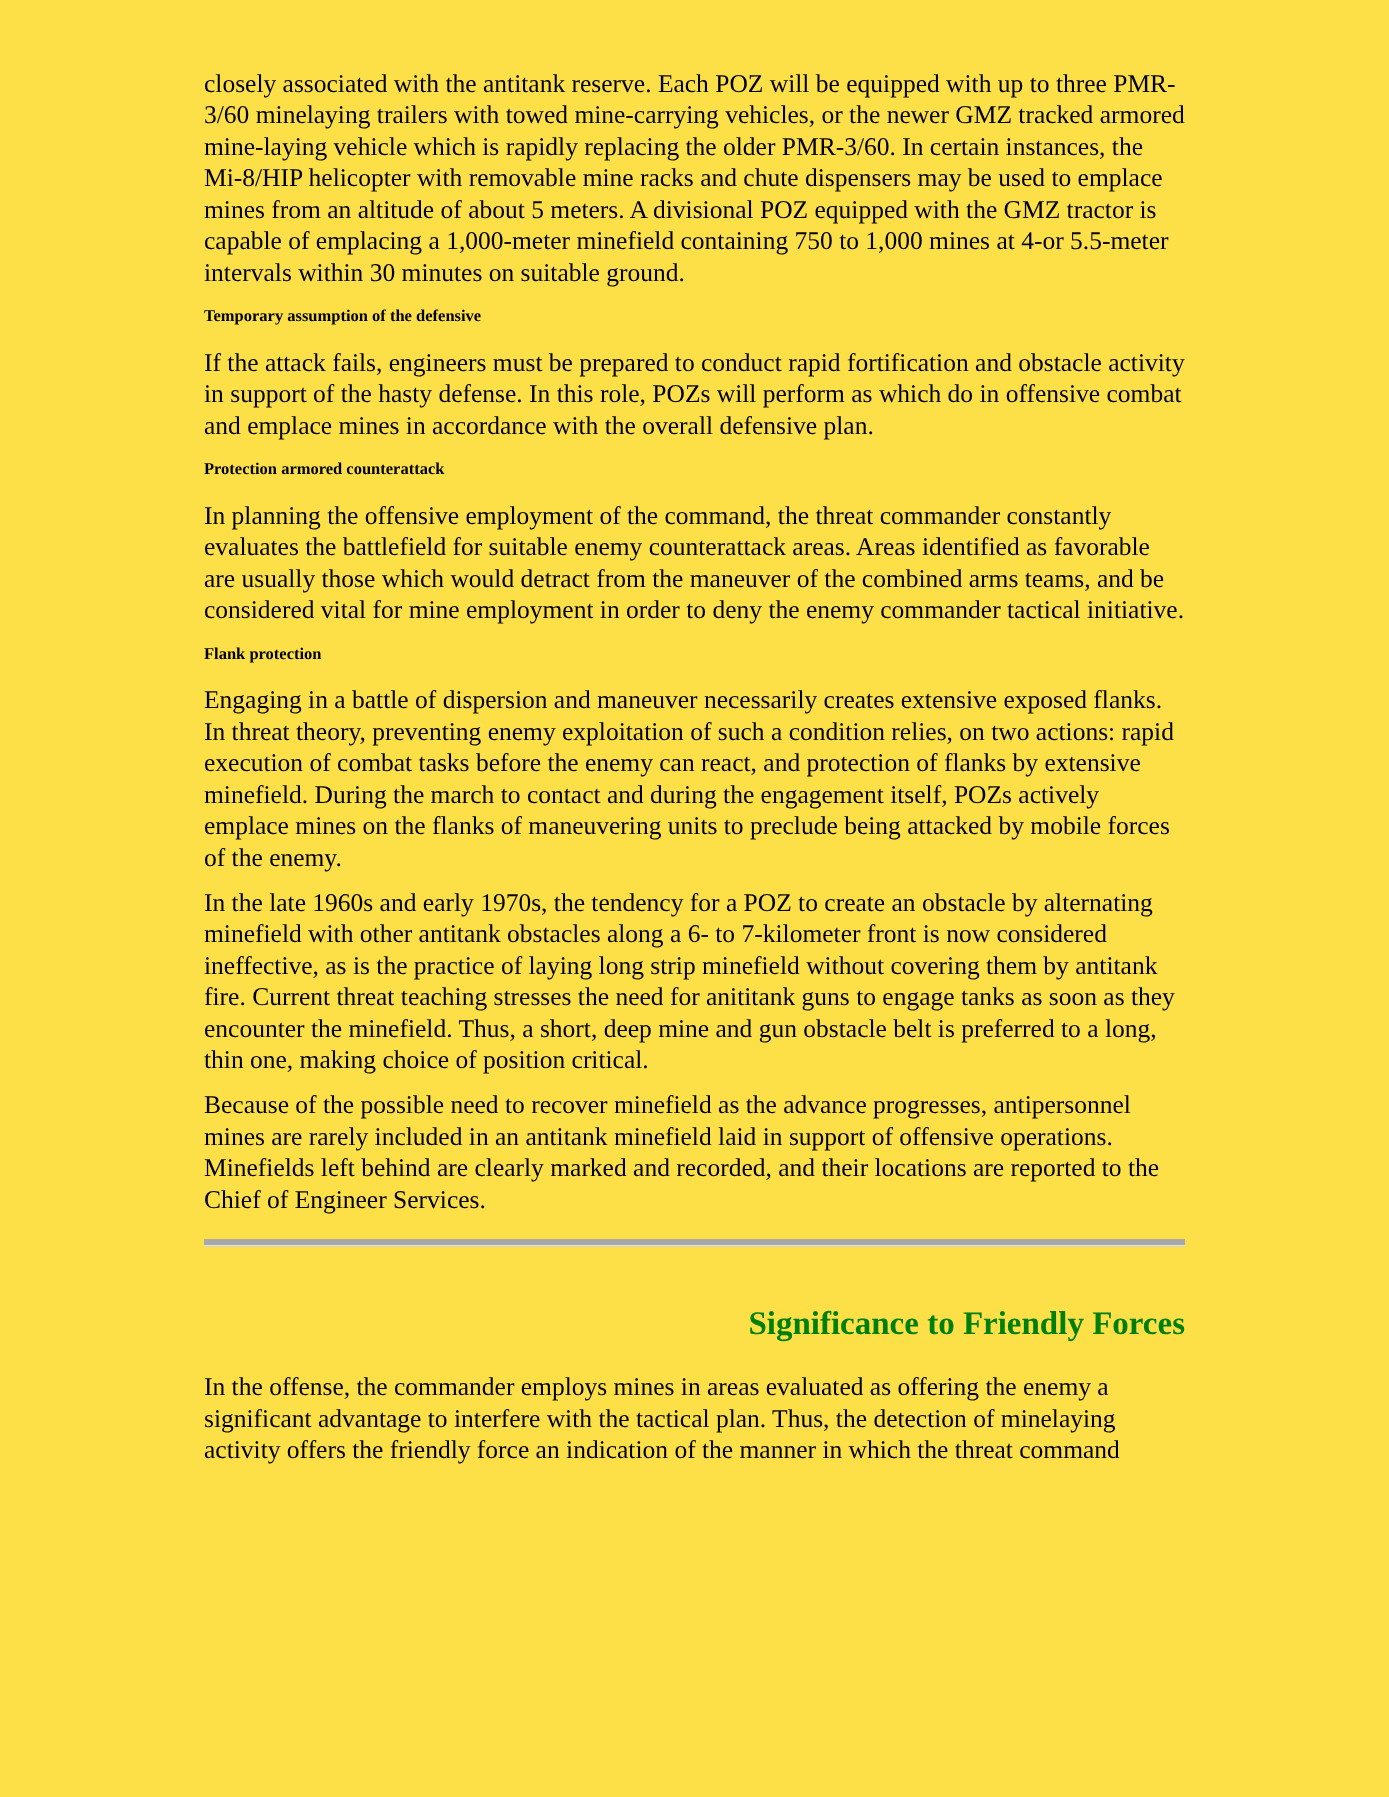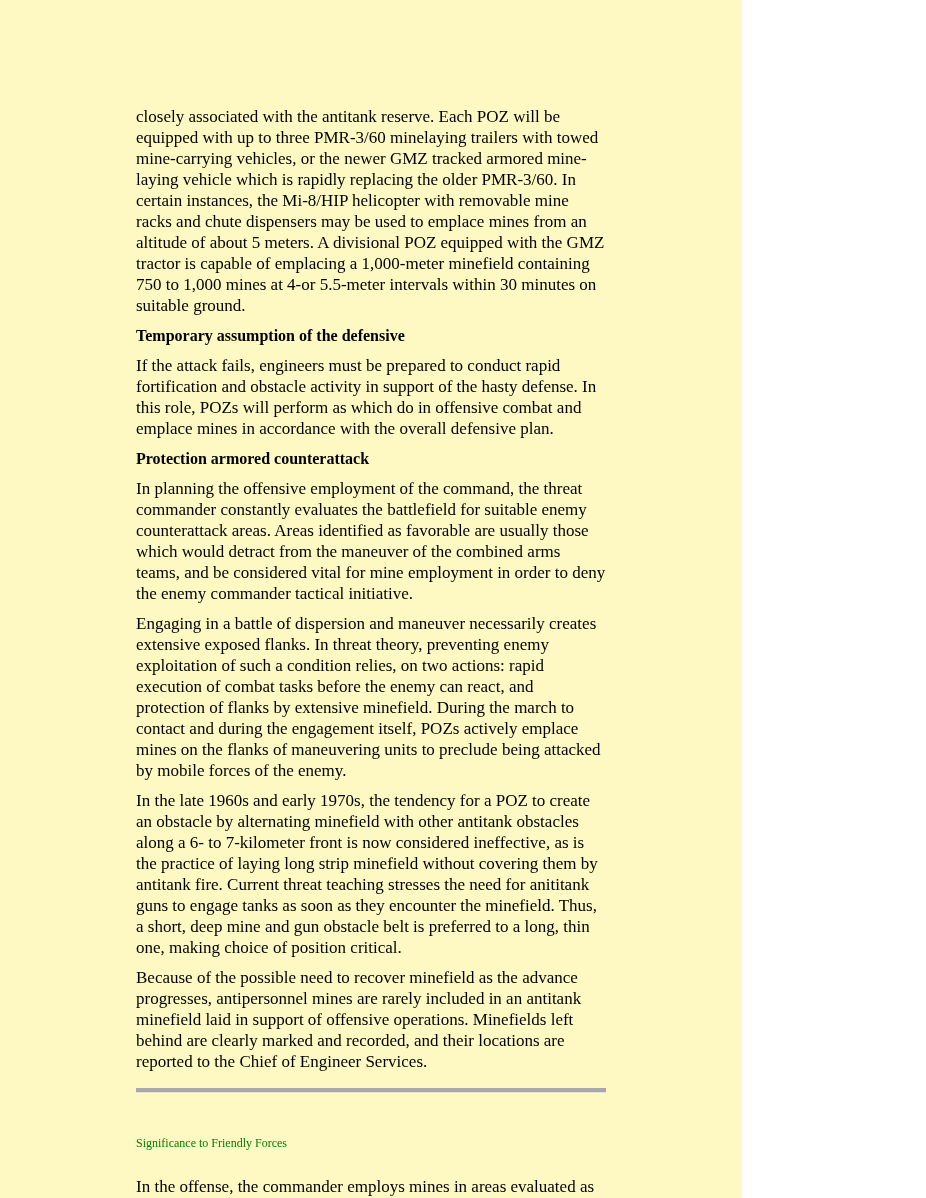--- a/index.html
+++ b/index.html
@@ -2,75 +2,76 @@
 <html><head>
 <meta charset="utf-8">
 <style>
   html, body {
     margin: 0;
     padding: 0;
     background: #ffffff;
   }
   .page {
     position: relative;
-    width: 742px;
+    width: 926px;
     height: 1198px;
-    background: #fef9c3;
+    background: #fde047;
     box-sizing: border-box;
-    padding: 106px 136px 0 136px;
+    padding: 45px 136px 0 136px;
     font-family: "Liberation Serif", serif;
     font-size: 17px;
     line-height: 21px;
     color: #000000;
     overflow: hidden;
   }
   .page p {
     margin: 9px 0;
     text-align: left;
   }
   .page .subheading {
-    font-size: 16px;
+    font-size: 11px;
     font-weight: bold;
     margin: 9px 0;
     line-height: 21px;
   }
   .page > :first-child {
     margin-top: 0;
   }
   .divider {
     height: 4px;
     background: #a8a8a8;
     border: 0;
     border-bottom: 1px solid #e2e2e2;
     margin: 16px 0 0 0;
   }
   .section-title {
-    text-align: left;
+    text-align: right;
     color: #008000;
-    font-size: 12px;
-    font-weight: normal;
+    font-size: 22px;
+    font-weight: bold;
     line-height: 21px;
     margin: 40px 0 22px 0;
   }
 </style>
 </head>
 <body>
 
 <div class="page">
 
   <p>closely associated with the antitank reserve. Each POZ will be equipped with up to three PMR-3/60 minelaying trailers with towed mine-carrying vehicles, or the newer GMZ tracked armored mine-laying vehicle which is rapidly replacing the older PMR-3/60. In certain instances, the Mi-8/HIP helicopter with removable mine racks and chute dispensers may be used to emplace mines from an altitude of about 5 meters. A divisional POZ equipped with the GMZ tractor is capable of emplacing a 1,000-meter minefield containing 750 to 1,000 mines at 4-or 5.5-meter intervals within 30 minutes on suitable ground.</p>
 
   <div class="subheading">Temporary assumption of the defensive</div>
 
   <p>If the attack fails, engineers must be prepared to conduct rapid fortification and obstacle activity in support of the hasty defense. In this role, POZs will perform as which do in offensive combat and emplace mines in accordance with the overall defensive plan.</p>
 
   <div class="subheading">Protection armored counterattack</div>
 
   <p>In planning the offensive employment of the command, the threat commander constantly evaluates the battlefield for suitable enemy counterattack areas. Areas identified as favorable are usually those which would detract from the maneuver of the combined arms teams, and be considered vital for mine employment in order to deny the enemy commander tactical initiative.</p>
 
+  <div class="subheading">Flank protection</div>
 
   <p>Engaging in a battle of dispersion and maneuver necessarily creates extensive exposed flanks. In threat theory, preventing enemy exploitation of such a condition relies, on two actions: rapid execution of combat tasks before the enemy can react, and protection of flanks by extensive minefield. During the march to contact and during the engagement itself, POZs actively emplace mines on the flanks of maneuvering units to preclude being attacked by mobile forces of the enemy.</p>
 
   <p>In the late 1960s and early 1970s, the tendency for a POZ to create an obstacle by alternating minefield with other antitank obstacles along a 6- to 7-kilometer front is now considered ineffective, as is the practice of laying long strip minefield without covering them by antitank fire. Current threat teaching stresses the need for anititank guns to engage tanks as soon as they encounter the minefield. Thus, a short, deep mine and gun obstacle belt is preferred to a long, thin one, making choice of position critical.</p>
 
   <p>Because of the possible need to recover minefield as the advance progresses, antipersonnel mines are rarely included in an antitank minefield laid in support of offensive operations. Minefields left behind are clearly marked and recorded, and their locations are reported to the Chief of Engineer Services.</p>
 
   <hr class="divider">
 
   <div class="section-title">Significance to Friendly Forces</div>

